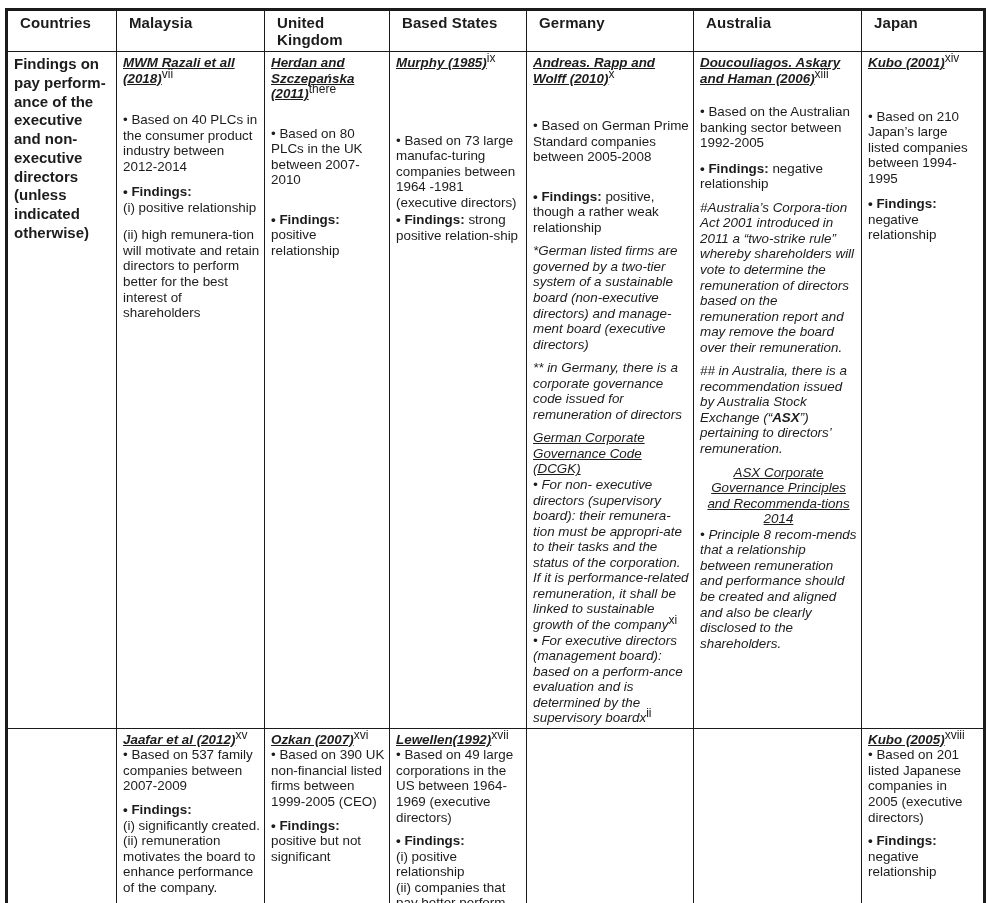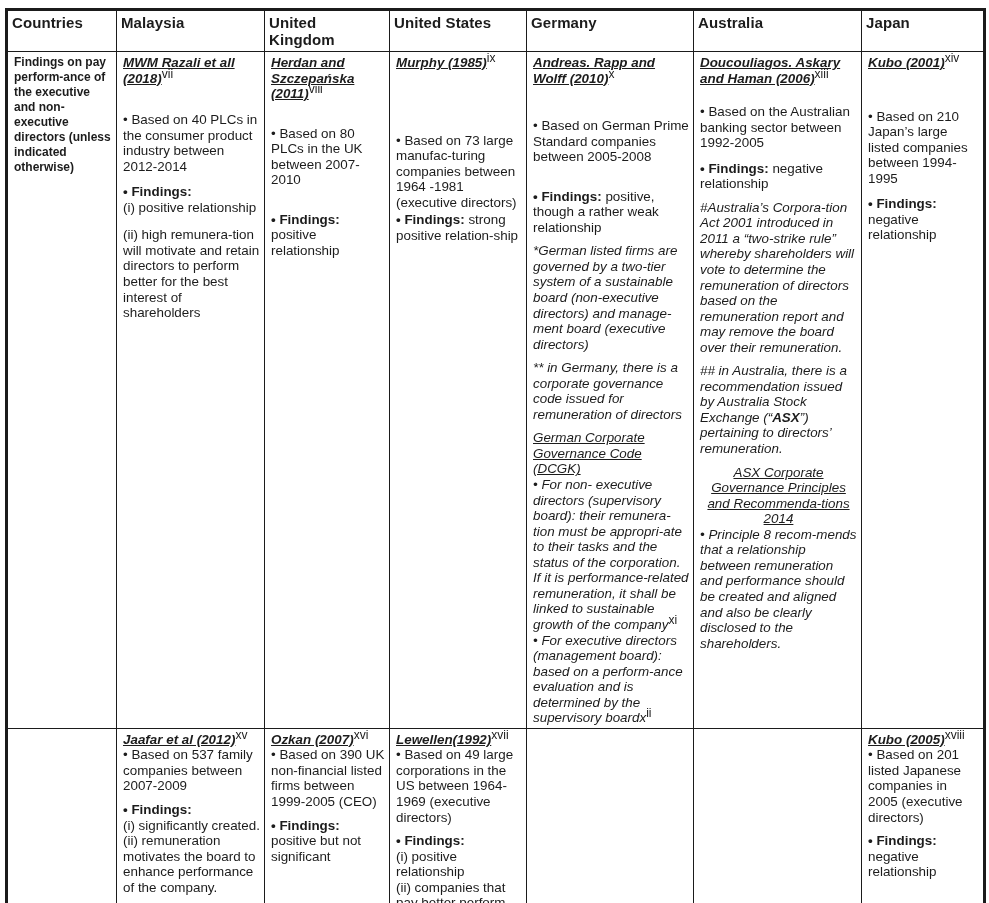--- a/index.html
+++ b/index.html
@@ -1,25 +1,25 @@
 <!DOCTYPE html>
 <html><head>
 <meta charset="utf-8">
 <style>
   html,body{margin:0;padding:0;background:#ffffff;}
   body{width:989px;height:903px;font-family:"Liberation Sans", sans-serif;color:#1c1c1c;overflow:hidden;}
   .page{position:relative;width:989px;height:903px;background:#fff;}
   table{border-collapse:collapse;table-layout:fixed;margin:8px 0 0 5px;border:3px solid #1b1b1b;}
   th,td{border:1px solid #1b1b1b;vertical-align:top;text-align:left;overflow:hidden;}
   thead tr{height:26px;}
-  th{font-size:15px;font-weight:bold;padding:3px 4px;letter-spacing:.1px;}
+  th{font-size:15px;font-weight:bold;padding:3px 12px;letter-spacing:.1px;}
   tbody tr:nth-child(1){height:640px;}
   tbody tr:nth-child(2){height:215px;}
   td{font-size:13.4px;line-height:1.16;padding:3px 4px 2px 6px;}
-  td[data-name="cell-row-label"]{font-weight:bold;font-size:12px;line-height:1.25;}
+  td[data-name="cell-row-label"]{font-weight:bold;font-size:15px;line-height:1.25;}
   .para{margin:0;}
   .b{font-weight:bold;}
   .i{font-style:italic;}
   .u{text-decoration:underline;}
   sup{font-size:12px;line-height:0;vertical-align:super;}
   
 </style>
 </head>
 <body>
 
@@ -32,40 +32,40 @@
         <col style="width: 137px;">
         <col style="width: 167px;">
         <col style="width: 168px;">
         <col style="width: 123px;">
       </colgroup>
       <thead>
         <tr data-name="header-row">
           <th data-name="col-header-countries">Countries</th>
           <th data-name="col-header-malaysia">Malaysia</th>
           <th data-name="col-header-united-kingdom">United Kingdom</th>
-          <th data-name="col-header-united-states">United States</th>
+          <th data-name="col-header-united-states">Based States</th>
           <th data-name="col-header-germany">Germany</th>
           <th data-name="col-header-australia">Australia</th>
           <th data-name="col-header-japan">Japan</th>
         </tr>
       </thead>
       <tbody>
         <tr data-name="table-row">
           <td data-name="cell-row-label">
             <div class="para" data-name="paragraph"><span class="b" data-name="text-span">Findings on pay perform-ance  of the executive and non-executive directors (unless indicated otherwise)</span></div>
           </td>
           <td data-name="cell-malaysia-study1">
             <div class="para" data-name="paragraph"><span class="b i u" data-name="text-span">MWM Razali et all (2018)</span><sup data-name="footnote-ref">vii</sup></div>
             <div class="para" data-name="paragraph" style="margin-top: 26px;"><span data-name="text-span">• Based on 40 PLCs in the consumer product industry between 2012-2014</span></div>
             <div class="para" data-name="paragraph" style="margin-top: 10px;"><span class="b" data-name="text-span">• Findings:</span></div>
             <div class="para" data-name="paragraph"><span data-name="text-span">(i) positive relationship</span></div>
             <div class="para" data-name="paragraph" style="margin-top: 12px;"><span data-name="text-span">(ii) high remunera-tion will motivate and retain directors to perform better for the best interest of shareholders</span></div>
           </td>
           <td data-name="cell-uk-study1">
-            <div class="para" data-name="paragraph"><span class="b i u" data-name="text-span">Herdan and Szczepańska (2011)</span><sup data-name="footnote-ref">viii</sup></div>
+            <div class="para" data-name="paragraph"><span class="b i u" data-name="text-span">Herdan and Szczepańska (2011)</span><sup data-name="footnote-ref">there</sup></div>
             <div class="para" data-name="paragraph" style="margin-top: 24px;"><span data-name="text-span">• Based on 80 PLCs in the UK between 2007-2010</span></div>
             <div class="para" data-name="paragraph" style="margin-top: 24px;"><span class="b" data-name="text-span">• Findings:</span></div>
             <div class="para" data-name="paragraph"><span data-name="text-span">positive relationship</span></div>
           </td>
           <td data-name="cell-us-study1">
             <div class="para" data-name="paragraph"><span class="b i u" data-name="text-span">Murphy (1985)</span><sup data-name="footnote-ref">ix</sup></div>
             <div class="para" data-name="paragraph" style="margin-top: 62px;"><span data-name="text-span">• Based on 73 large manufac-turing companies between 1964 -1981 (executive directors)</span></div>
             <div class="para" data-name="paragraph" style="margin-top: 2px;"><span class="b" data-name="text-span">• Findings:</span><span data-name="text-span"> strong positive relation-ship</span></div>
           </td>
           <td data-name="cell-germany-study1">

